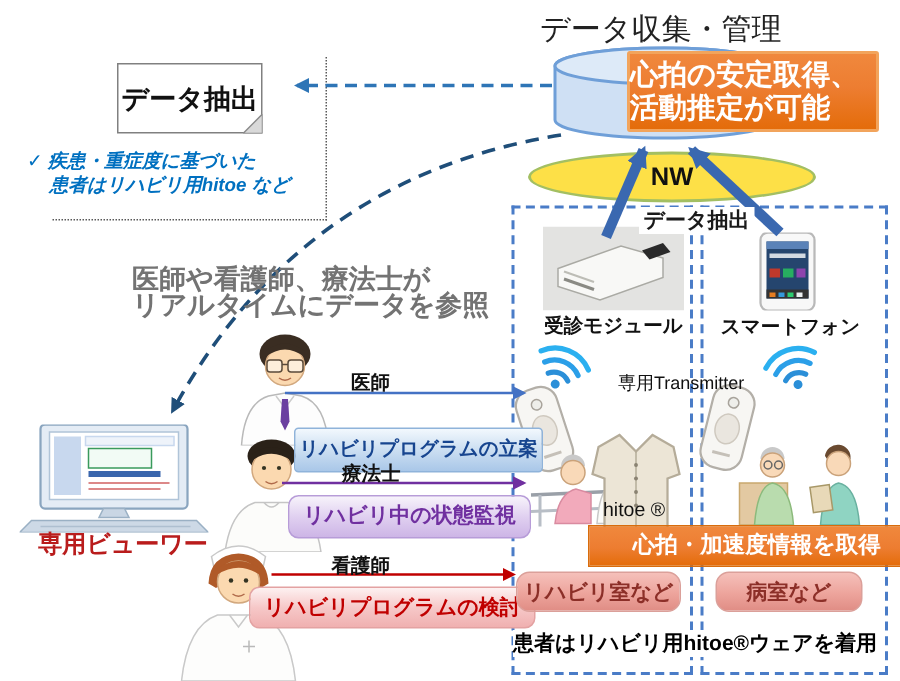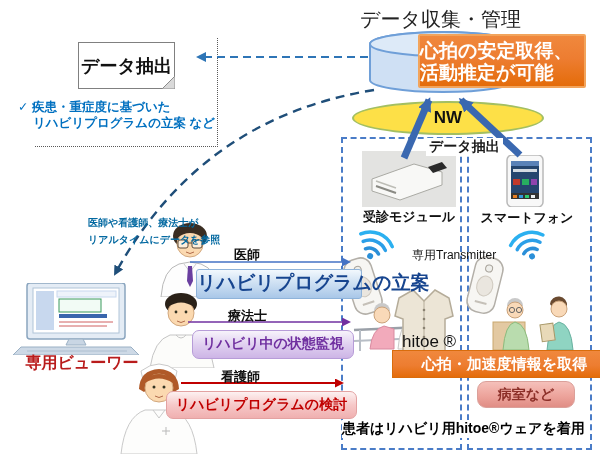--- a/index.html
+++ b/index.html
@@ -19,26 +19,26 @@
   .nw{
     border-radius:50%;background:#fde047;border:2px solid #a3bf62;
     font-size:17px;font-weight:bold;display:flex;align-items:center;justify-content:center;color:#111;
   }
   
   .extract-box{
     background:#fff;border:1.5px solid #808080;font-size:18px;font-weight:bold;
     display:flex;align-items:center;justify-content:center;color:#111;
   }
   .dotted-l{border-right:1.5px dotted #595959;border-bottom:1.5px dotted #595959;}
-  .note{font-size:12.5px;font-weight:bold;color:#0070C0;line-height:16px;white-space:nowrap;}
-  .staffnote{font-size:10px;font-weight:bold;color:#0369a1;line-height:17px;white-space:nowrap;margin-top:36px;}
+  .note{font-size:12.5px;font-weight:bold;color:#0070C0;line-height:16px;white-space:nowrap;font-style:italic;}
+  .staffnote{font-size:18px;font-weight:bold;color:#737373;line-height:17px;white-space:nowrap;}
   .rolelabel{font-size:13px;font-weight:bold;color:#111;white-space:nowrap;padding-left:39px;}
   .rolebox{font-weight:bold;text-align:center;white-space:nowrap;}
   .rolebox.doc{background:linear-gradient(180deg,#f2f8fd 0%,#cfe1f3 45%,#a9c7e8 100%);
-    border:1px solid #8fb3da;border-radius:3px;color:#17458f;font-size:19px;line-height:26px;}
+    border:1px solid #8fb3da;border-radius:3px;color:#17458f;font-size:13px;line-height:26px;margin-top:16px;}
   .rolebox.ther{background:linear-gradient(180deg,#f7f3fb 0%,#e0d0f0 50%,#cdb5e6 100%);
     border:1px solid #b79cd8;border-radius:7px;color:#7030A0;font-size:14px;line-height:25px;}
   .rolebox.nur{background:linear-gradient(180deg,#fdf1f1 0%,#f6c8c8 50%,#f0b0b0 100%);
     border:1px solid #e3a2a2;border-radius:7px;color:#C00000;font-size:14px;line-height:24px;}
   .viewer-label{font-size:16px;font-weight:bold;color:#b91c1c;text-align:center;white-space:nowrap;}
   
   .dashbox{border:2px dashed #4a7cc7;background:transparent;}
   .relay-title{font-size:14px;font-weight:bold;background:#fff;padding:0 3px;white-space:nowrap;}
   .small-label{font-size:13px;font-weight:bold;text-align:center;white-space:nowrap;color:#111;}
   .plain-label{font-size:12px;text-align:center;white-space:nowrap;color:#111;}
@@ -248,21 +248,21 @@
 
   <div class="abs extract-box" style="left:78px;top:42px;width:95px;height:45px;z-index:30">
     <span>データ抽出</span>
     <svg class="abs" style="right:-1px;bottom:-1px" width="13" height="13" viewBox="0 0 13 13">
       <path d="M0,13 L13,13 L13,0 Z" fill="#d9d9d9" stroke="#8a8a8a" stroke-width="1"></path>
     </svg>
   </div>
 
   <div class="abs note" style="left:18px;top:99px;z-index:30">
     <div>✓ 疾患・重症度に基づいた</div>
-    <div style="padding-left:15px">リハビリプログラムの立案 など</div>
+    <div style="padding-left:15px">患者はリハビリ用hitoe など</div>
   </div>
 
   <div class="abs staffnote" style="left:88px;top:178px;z-index:30">
     <div>医師や看護師、療法士が</div>
     <div>リアルタイムにデータを参照</div>
   </div>
 
   <div class="abs rolelabel" style="left:195px;top:246px;z-index:30">医師</div>
   <div class="abs rolebox doc" style="left:196px;top:269px;width:164px;height:28px;z-index:30">リハビリプログラムの立案</div>
 
@@ -274,21 +274,22 @@
 
   <div class="abs viewer-label" style="left:8px;top:353px;width:148px;z-index:15">専用ビューワー</div>
 
   <div class="abs relay-title" style="left:426px;top:138px;z-index:30">データ抽出</div>
 
   <div class="abs small-label" style="left:359px;top:208px;width:100px;z-index:30">受診モジュール</div>
   <div class="abs small-label" style="left:477px;top:209px;width:100px;z-index:30">スマートフォン</div>
 
   <div class="abs plain-label" style="left:412px;top:247px;z-index:30">専用Transmitter</div>
 
-  <div class="abs plain-label" style="left:402px;top:332px;font-size:17px;z-index:30">hitoe ®</div>
+  <div class="abs plain-label" style="left:402px;top:332px;font-size:13px;z-index:30">hitoe ®</div>
 
   <div class="abs banner" style="left:355px;top:350px;width:223px;height:26px;z-index:31">心拍・加速度情報を取得</div>
 
+  <div class="abs room" style="left:344px;top:381px;width:108px;height:25px;z-index:31">リハビリ室など</div>
   <div class="abs room" style="left:477px;top:381px;width:96px;height:25px;z-index:31">病室など</div>
 
   <div class="abs footer-note" style="left:342px;top:420px;width:240px;z-index:31">患者はリハビリ用hitoe®ウェアを着用</div>
 
 </div>
 
 </body></html>

